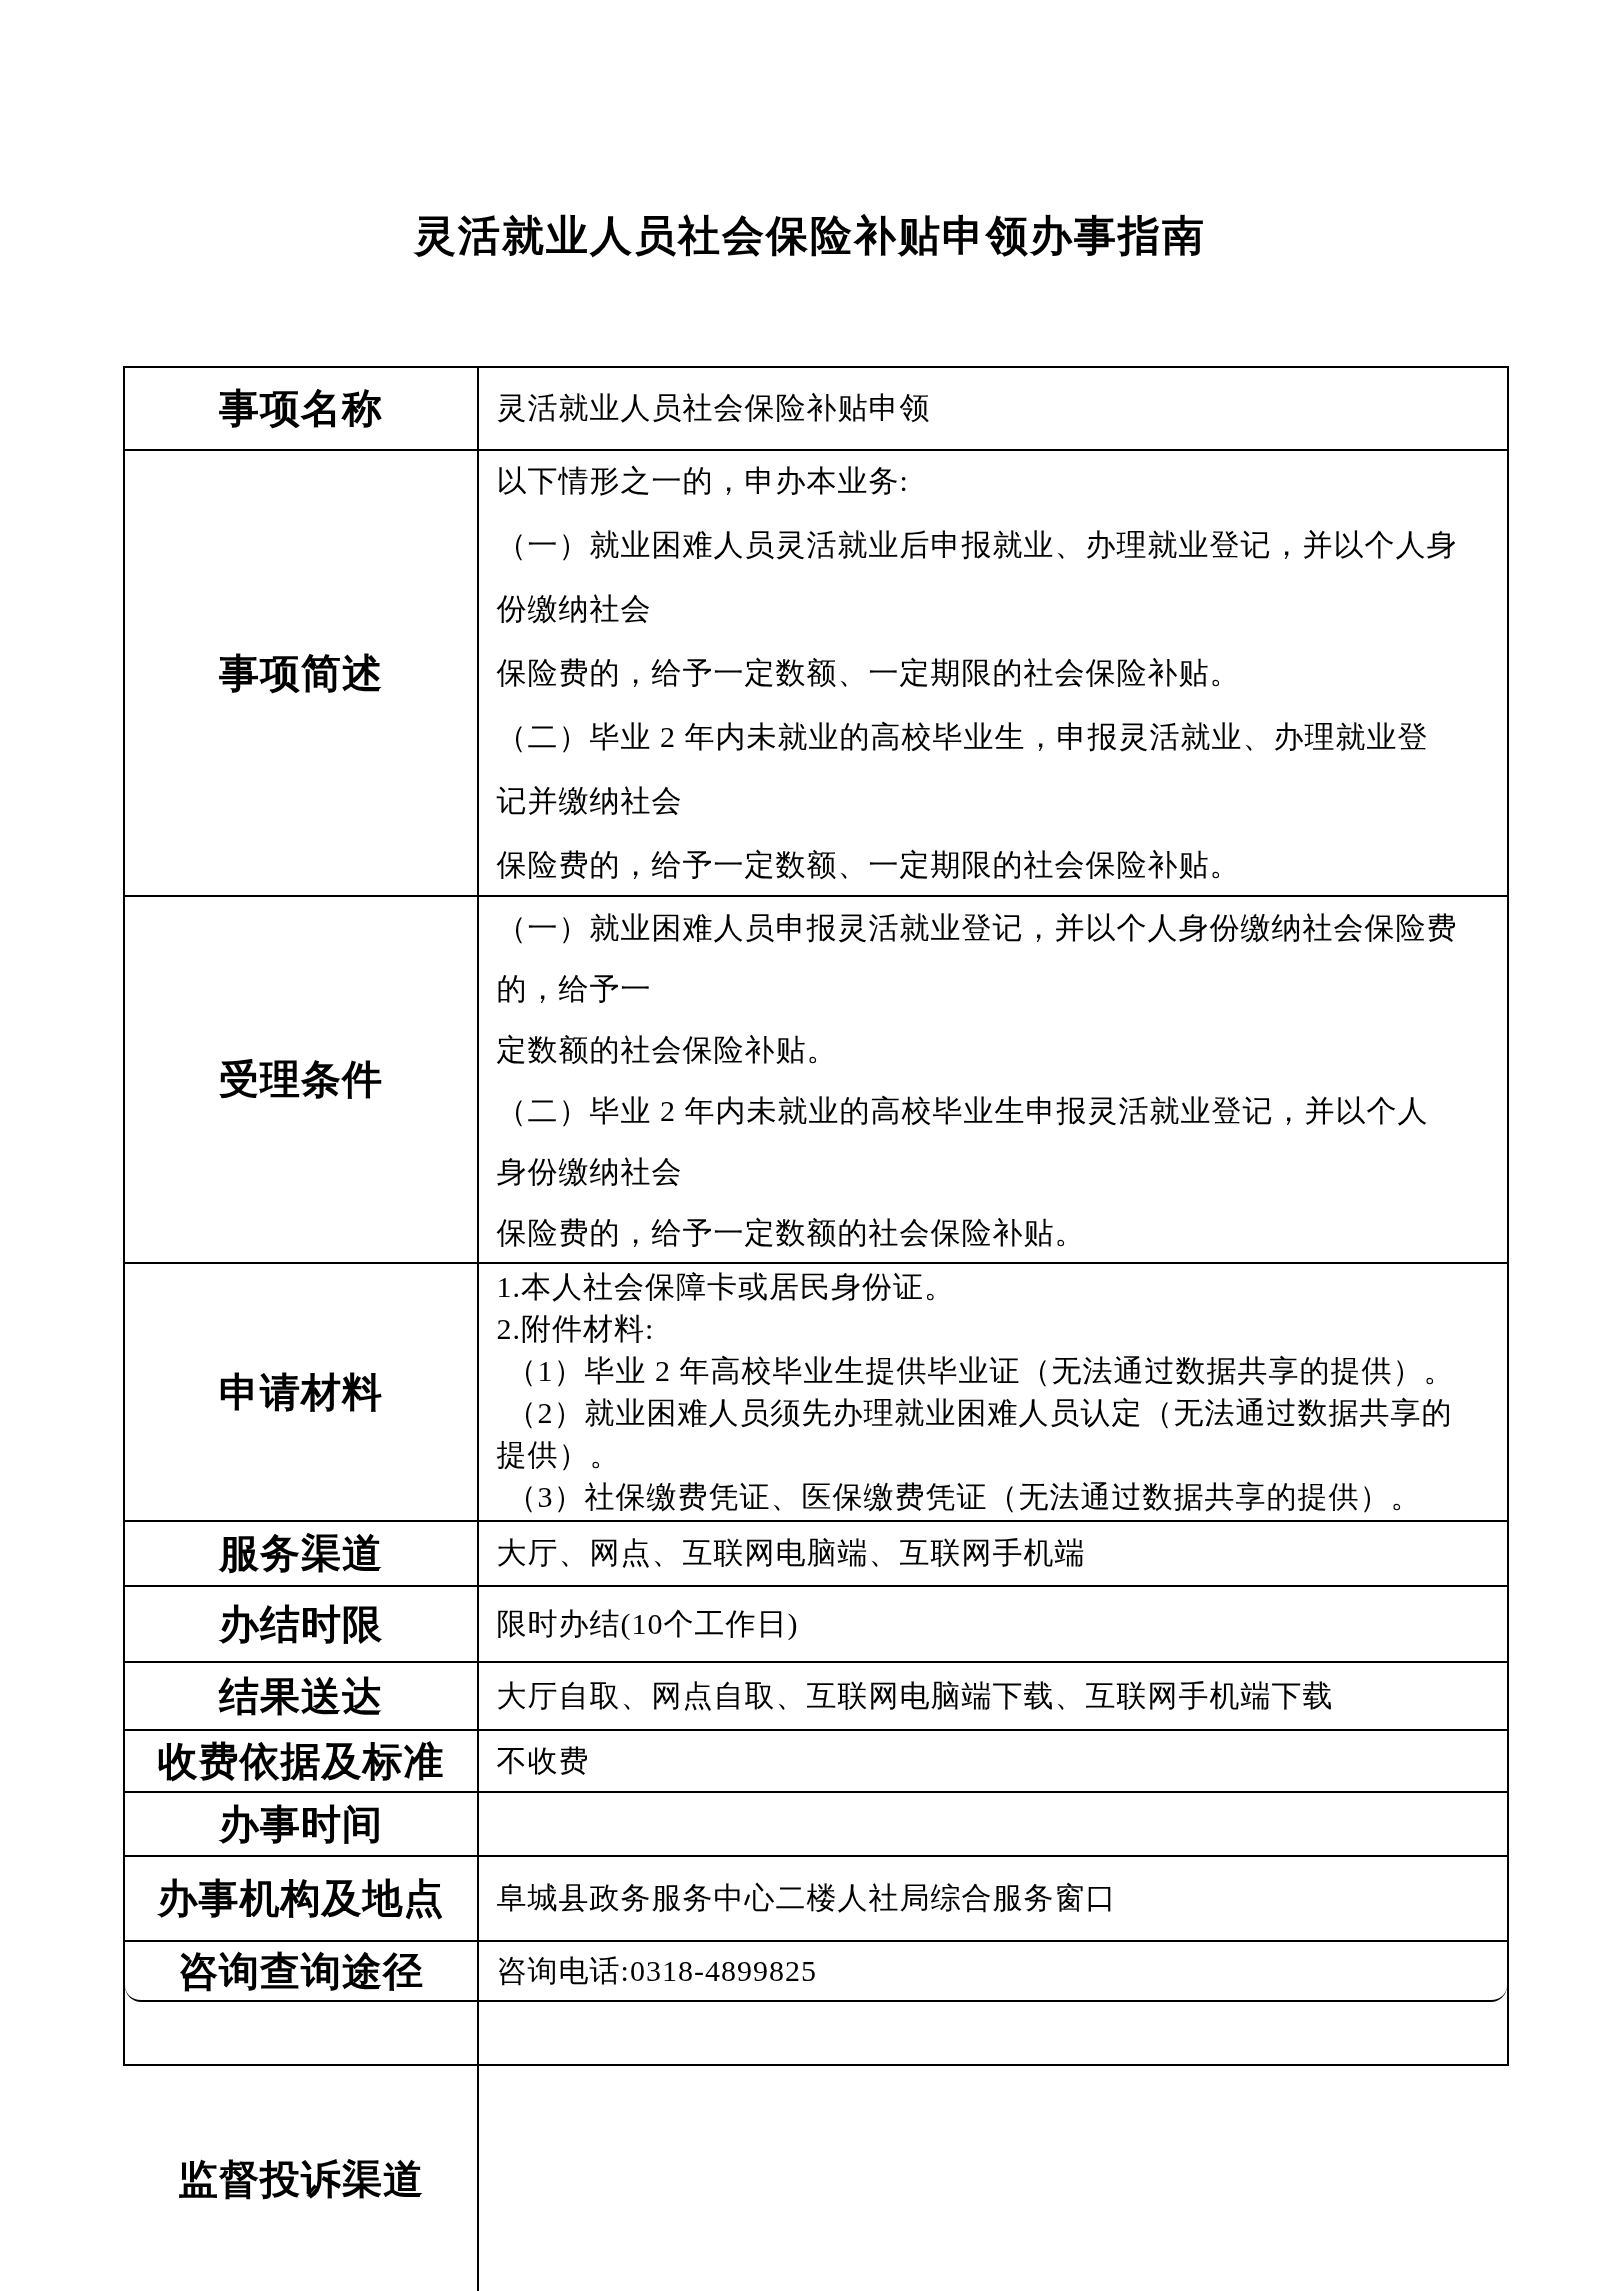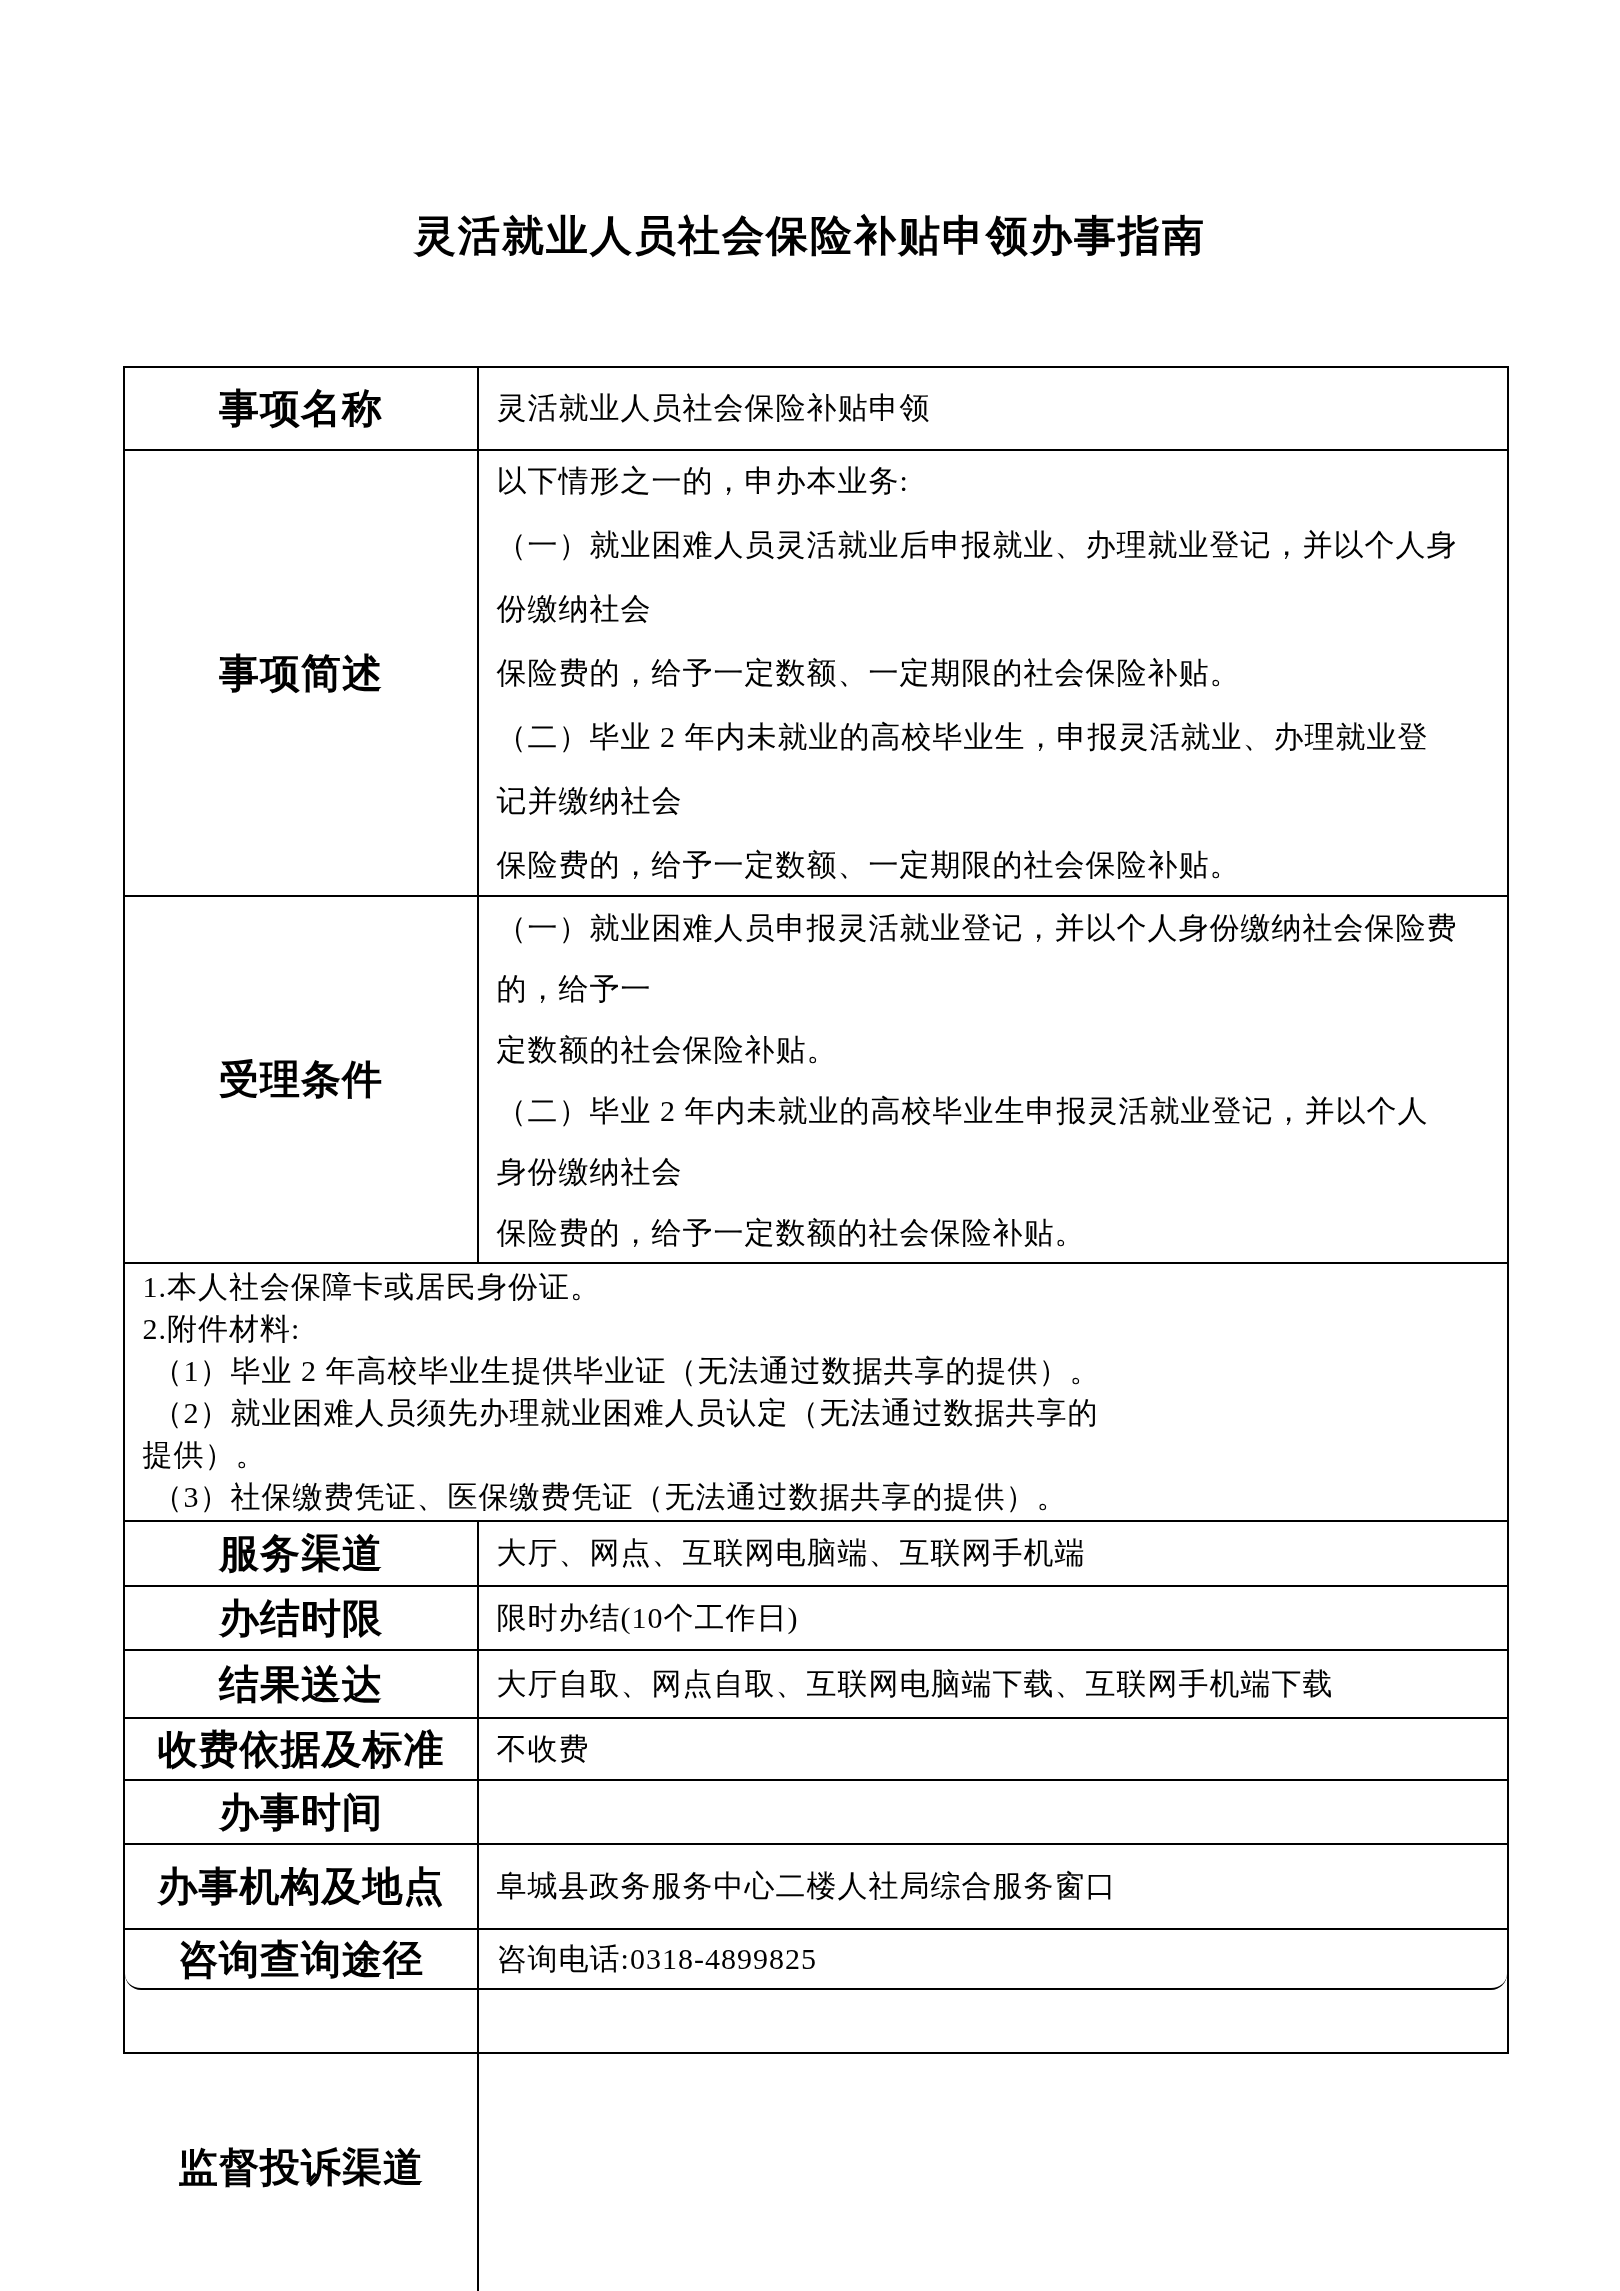--- a/index.html
+++ b/index.html
@@ -38,21 +38,21 @@
     display: flex;
     border-bottom: 2px solid #000000;
   }
   .row:last-child { border-bottom: none; }
 
   .r1  { height: 83px; }
   .r2  { height: 446px; }
   .r3  { height: 367px; }
   .r4  { height: 258px; }
   .r5  { height: 65px; }
-  .r6  { height: 64px; }
+  .r6  { height: 76px; }
   .r7  { height: 68px; }
   .r8  { height: 62px; }
   .r9  { height: 64px; }
   .r10 { height: 85px; }
   .r11 { height: 60px; border-radius: 16px; }
   .r12 { height: 62px; flex-direction: column; }
 
   .label {
     width: 354px;
     flex: 0 0 354px;
@@ -126,20 +126,21 @@
         <div class="line">（一）就业困难人员申报灵活就业登记，并以个人身份缴纳社会保险费</div>
         <div class="line">的，给予一</div>
         <div class="line">定数额的社会保险补贴。</div>
         <div class="line">（二）毕业 2 年内未就业的高校毕业生申报灵活就业登记，并以个人</div>
         <div class="line">身份缴纳社会</div>
         <div class="line">保险费的，给予一定数额的社会保险补贴。</div>
       </div>
     </div>
 
     <div class="row r4">
+      <div class="label">申请材料</div>
       <div class="content multi lh44">
         <div class="line">1.本人社会保障卡或居民身份证。</div>
         <div class="line">2.附件材料:</div>
         <div class="line indent">（1）毕业 2 年高校毕业生提供毕业证（无法通过数据共享的提供）。</div>
         <div class="line indent">（2）就业困难人员须先办理就业困难人员认定（无法通过数据共享的</div>
         <div class="line">提供）。</div>
         <div class="line indent">（3）社保缴费凭证、医保缴费凭证（无法通过数据共享的提供）。</div>
       </div>
     </div>
 

